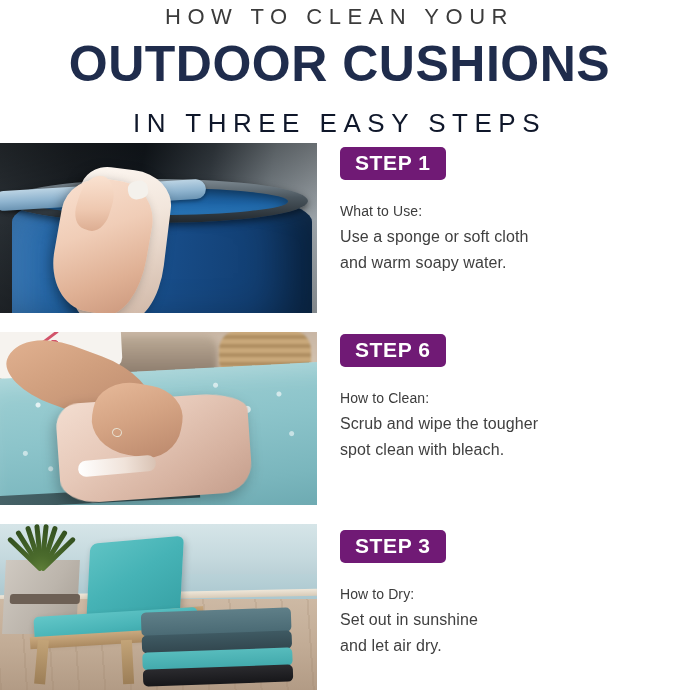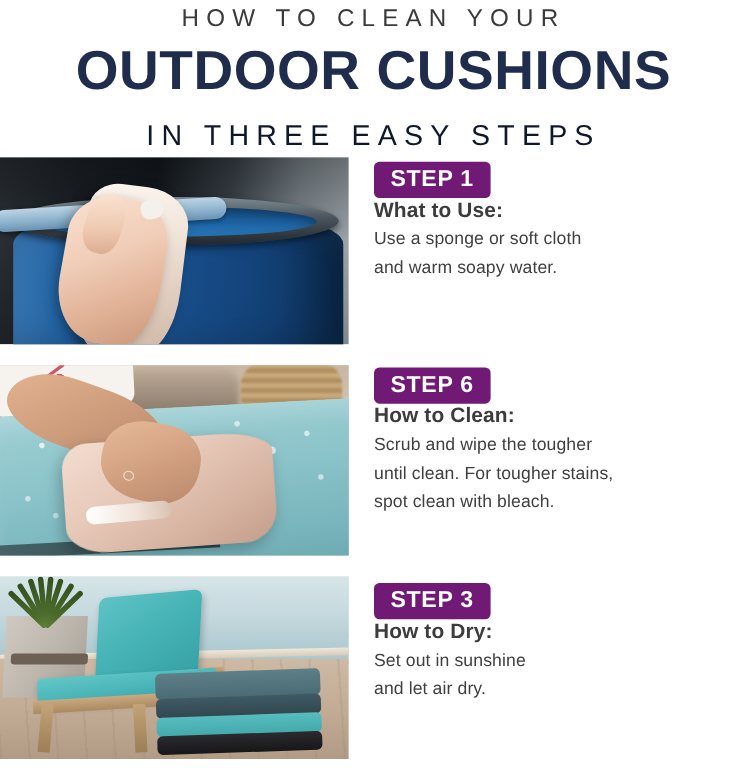--- a/index.html
+++ b/index.html
@@ -87,24 +87,25 @@
     letter-spacing: 0.6px;
     padding: 5px 15px 6px 15px;
     border-radius: 5px;
     line-height: 22px;
   }
   .row-1 .badge { margin-top: 4px; }
   .row-2 .badge { margin-top: 2px; }
   .row-3 .badge { margin-top: 6px; }
 
   .heading {
-    font-size: 19px;
-    font-weight: 700;
+    font-size: 14px;
+    font-weight: 400;
     color: #3c3c3c;
     line-height: 24px;
+    margin-top: 19px;
     letter-spacing: 0.1px;
   }
   .body-text {
     font-size: 16px;
     font-weight: 400;
     color: #3f3f3f;
     line-height: 26px;
     margin-top: 1px;
     letter-spacing: 0.1px;
   }
@@ -450,21 +451,20 @@
     <div class="p2-hand"></div>
     <div class="p2-ring"></div>
     <div class="p2-cloth-fold"></div>
   </div>
 
   <div class="content">
     <div class="badge">STEP 6</div>
     <div class="heading">How to Clean:</div>
     <div class="body-text">
       <span class="ln">Scrub and wipe the tougher</span>
-      <span class="ln">until clean. For tougher stains,</span>
       <span class="ln">spot clean with bleach.</span>
     </div>
   </div>
 </div>
 
 <div class="row row-3">
 
   <div class="photo">
     <div class="p3-sky"></div>
     <div class="p3-water"></div>

